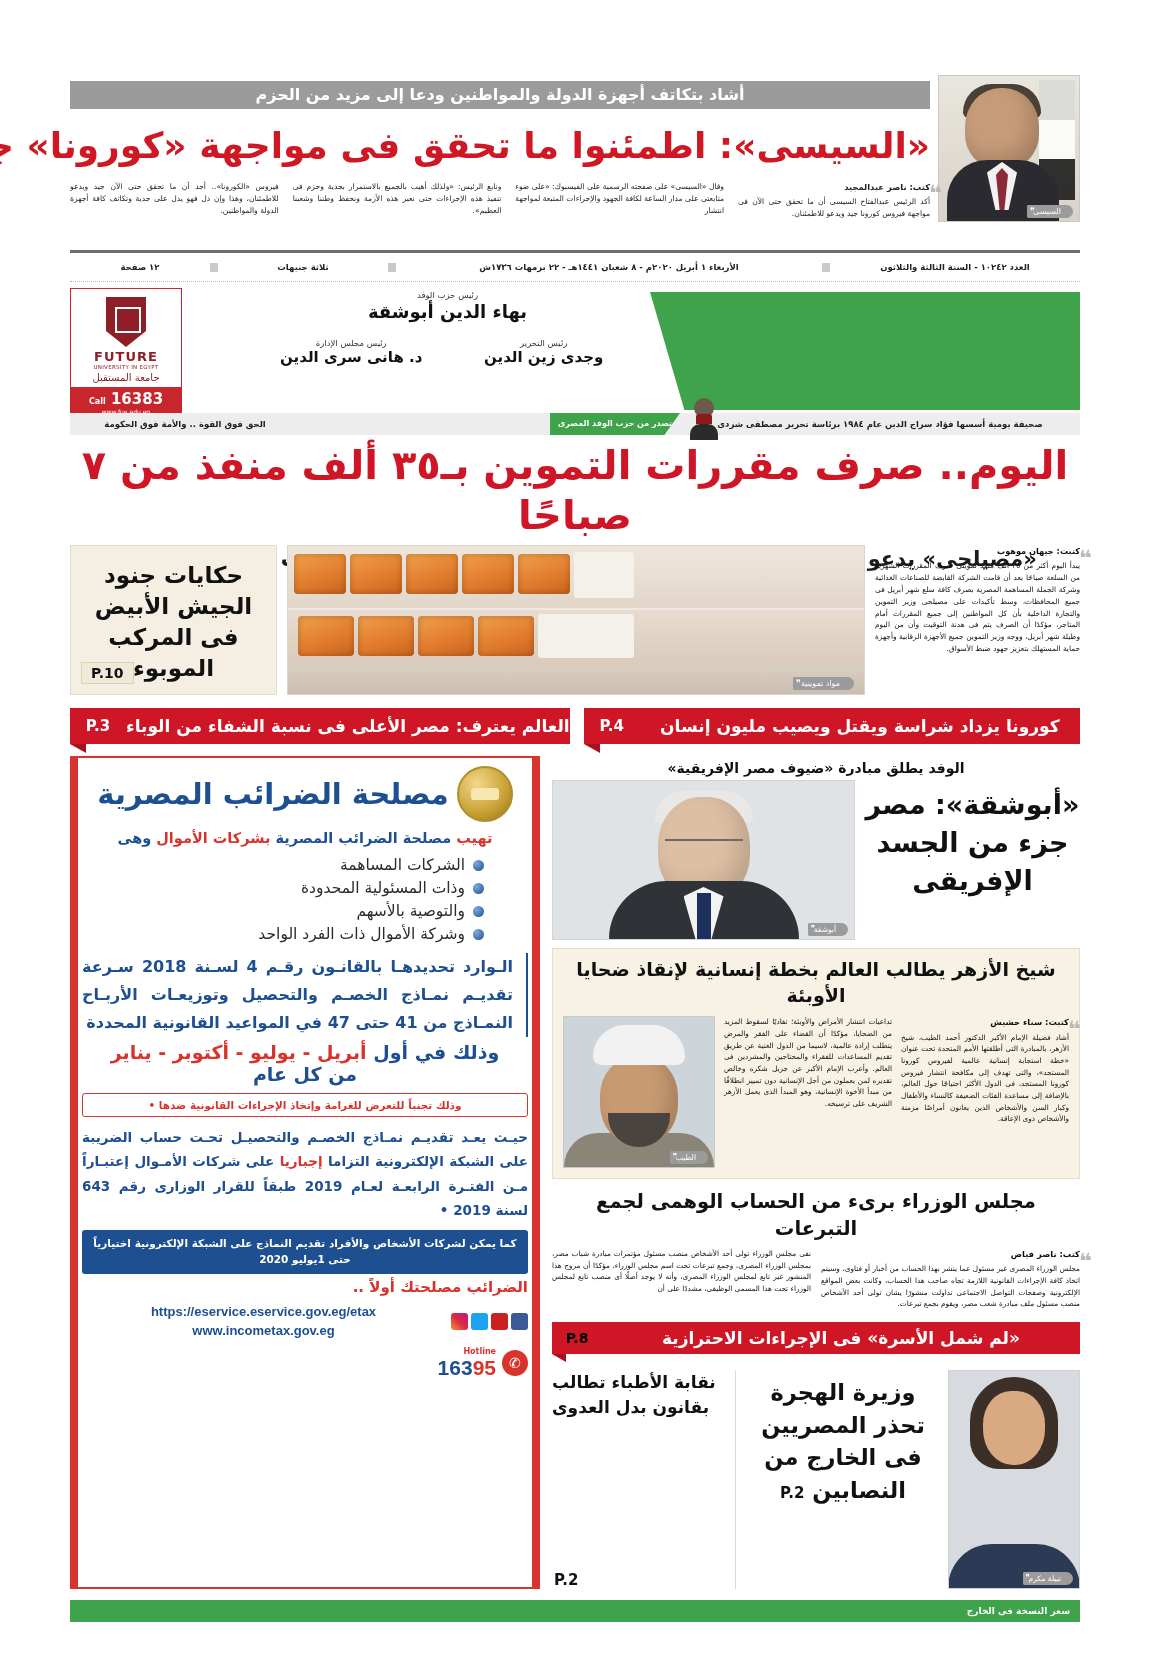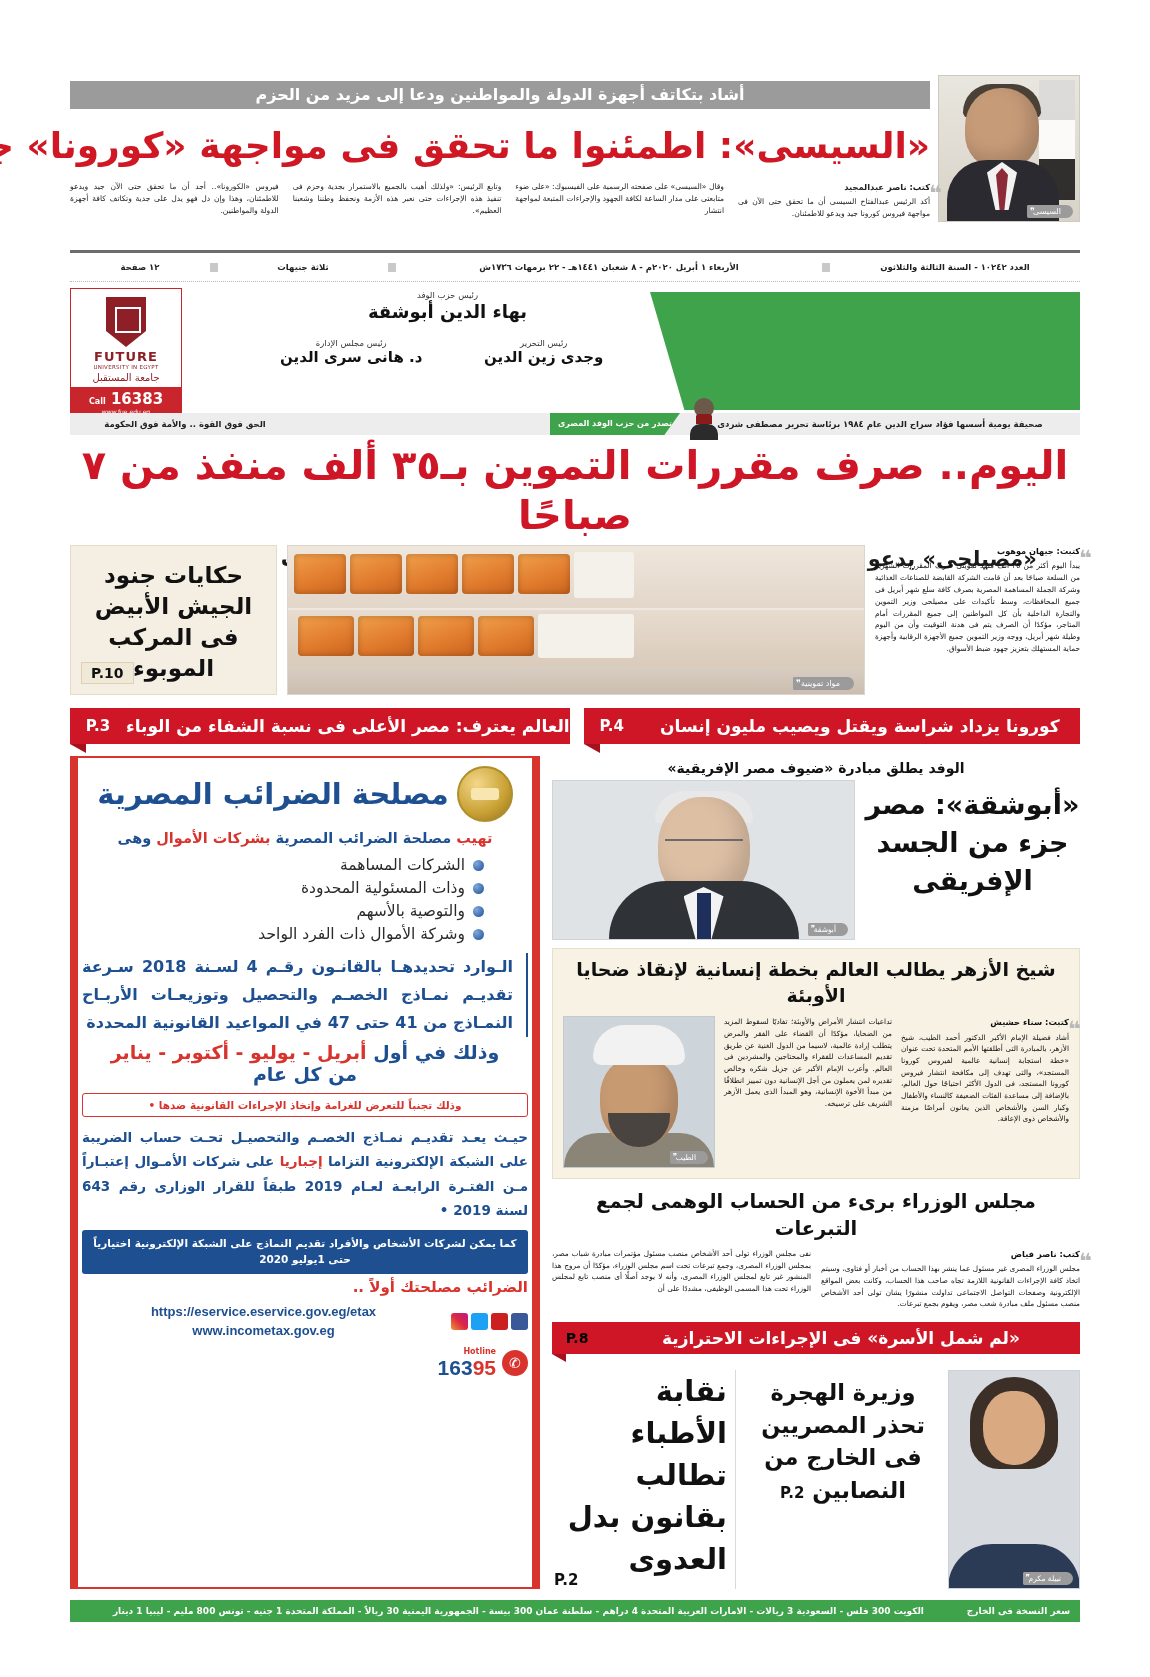--- a/index.html
+++ b/index.html
@@ -204,21 +204,21 @@
   .mig-photo{flex:0 0 130px;background:#d7dbe0;position:relative;overflow:hidden;border:1px solid #cdd2d8;}
   .mig-photo .hair{position:absolute;left:50%;top:6px;transform:translateX(-50%);width:88px;height:92px;
     border-radius:46px 46px 30px 30px;background:#3b2f28;}
   .mig-photo .face{position:absolute;left:50%;top:20px;transform:translateX(-50%);width:62px;height:74px;
     border-radius:45% 45% 48% 48%;background:#d9a982;}
   .mig-photo .body{position:absolute;left:50%;bottom:0;transform:translateX(-50%);width:132px;height:44px;
     background:#2b3a55;border-radius:46px 46px 0 0;}
   .mig-head{flex:1;font-size:22.5px;font-weight:bold;text-align:center;line-height:1.45;color:#111;padding-top:6px;position:relative;}
   .mig-head .pin{font-size:15px;}
   .bot-doc{flex:0 0 175px;border-right:1px solid #d9d9d9;padding-right:8px;position:relative;}
-  .bot-doc h3{margin:0;font-size:29px;font-weight:bold;text-align:right;line-height:1.45;color:#111;}
+  .bot-doc h3{margin:0;font-size:17px;font-weight:bold;text-align:left;line-height:1.45;color:#111;}
   .bot-doc .pin{position:absolute;left:2px;bottom:0;font-size:15px;font-weight:bold;}
 
   
   .taxad{position:absolute;inset:0;border:2px solid #d8332c;background:#fff;overflow:hidden;}
   .tax-accent{position:absolute;right:0;top:0;bottom:0;width:6px;background:#d8332c;}
   .tax-accent2{position:absolute;left:0;top:0;bottom:0;width:6px;background:#d8332c;}
   .tax-inner{position:absolute;left:10px;right:10px;top:8px;bottom:6px;}
   .tax-title-row{display:flex;align-items:center;justify-content:center;gap:8px;direction:rtl;}
   .tax-seal{width:52px;height:52px;border-radius:50%;
     background:radial-gradient(circle at 35% 30%,#f3d78a,#c8a033 60%,#8e7021);
@@ -560,16 +560,15 @@
               </div>
             </div>
           </div>
         </div>
       </div>
     </div>
   </div>
 
   <div class="footer">
     <span class="lbl">سعر النسخة فى الخارج</span>
-    <span>الكويت 300 فلس - السعودية 3 ريالات - الامارات العربية المتحدة 4 دراهم - سلطنة عمان 300 بيسة - الجمهورية اليمنية 30 ريالاً - المملكة المتحدة 1 جنيه - تونس 800 مليم - ليبيا 1 دينار</span>
   </div>
 
 </div>
 
 </body></html>

